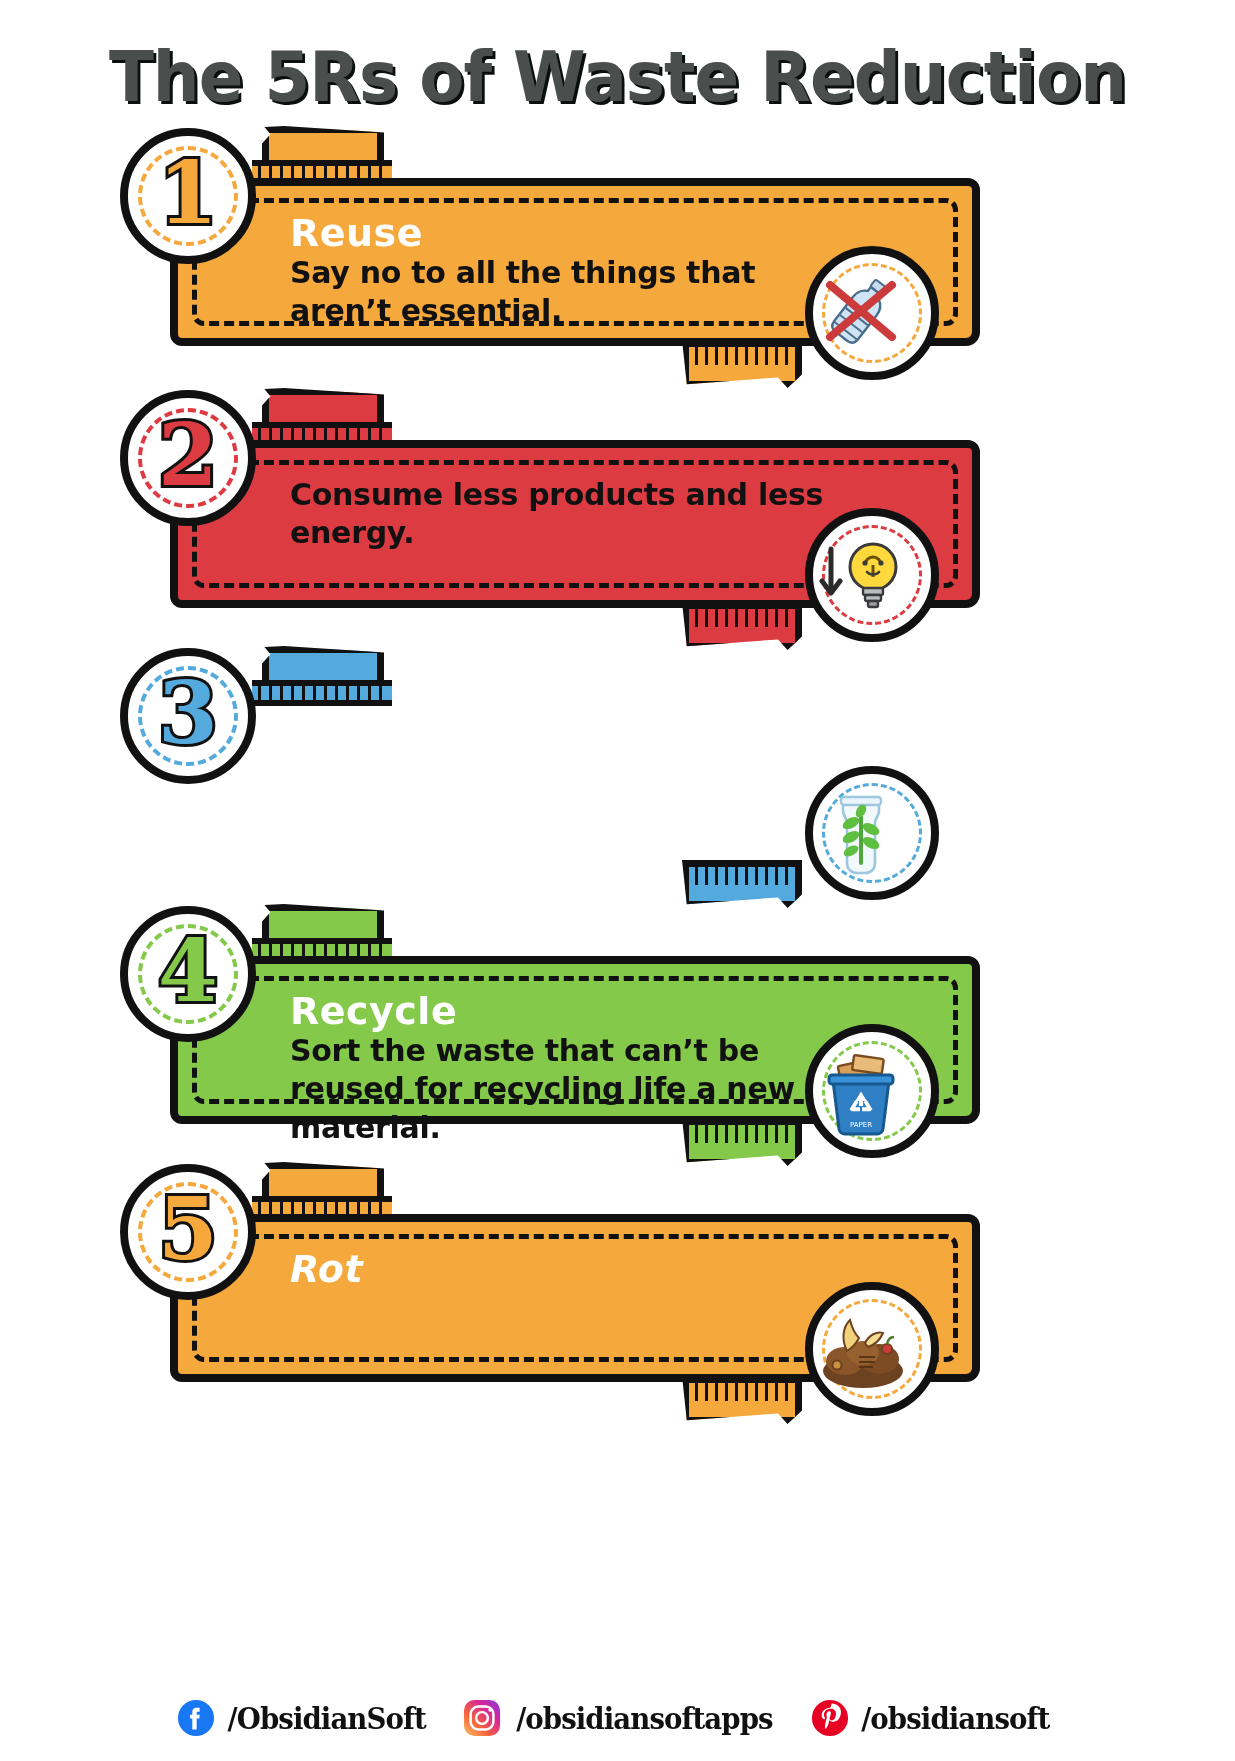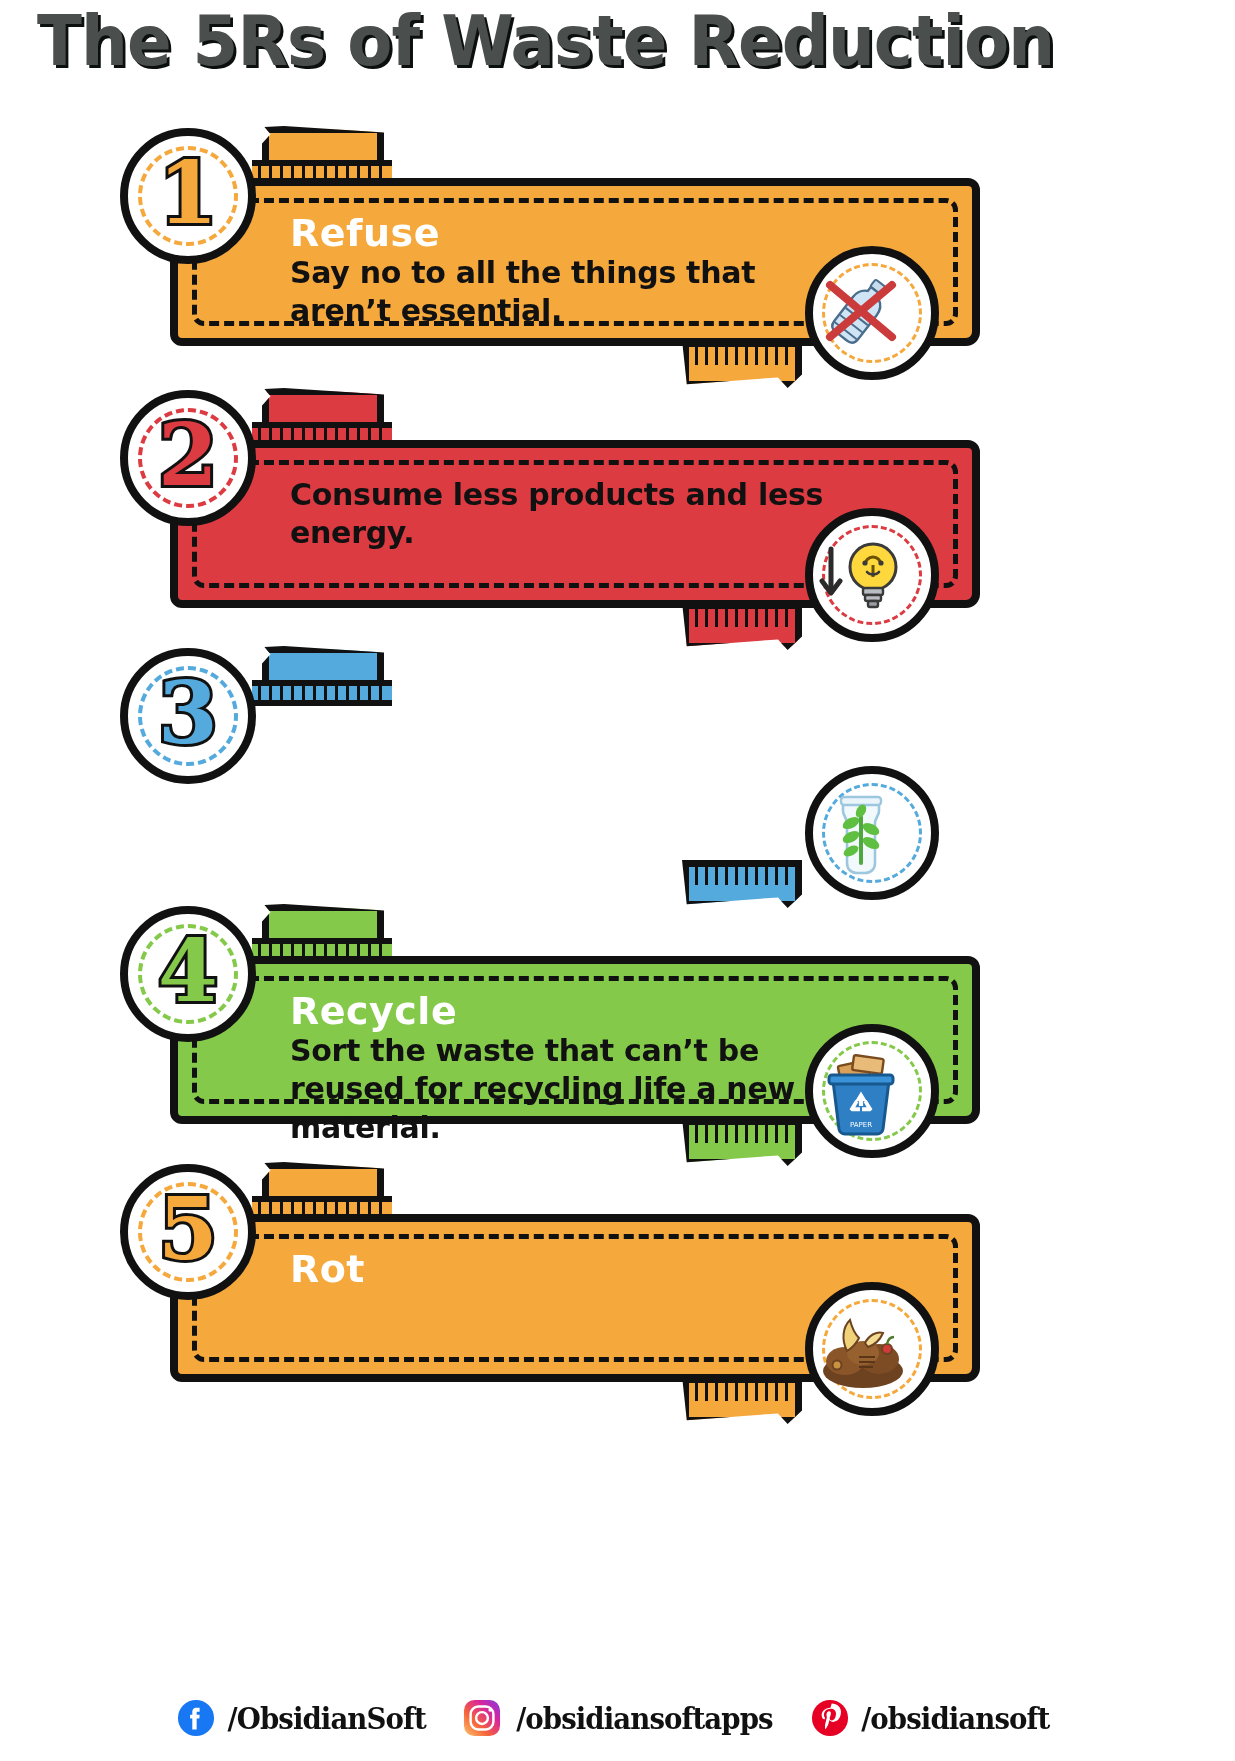--- a/index.html
+++ b/index.html
@@ -6,20 +6,22 @@
   html,body { background:#ffffff; }
   body {
     width:1235px; height:1761px;
     font-family:"DejaVu Sans", sans-serif;
     position:relative; overflow:hidden;
   }
 
   
   #title-wrap {
     width:100%;
+    text-align:center;
+    padding-top:36px;
     height:118px;
   }
   #page-title {
     font-family:"DejaVu Sans", sans-serif;
     font-size:70px;
     font-weight:bold;
     color:#4a4f4d;
     letter-spacing:-1px;
     transform:scaleX(0.94);
     text-shadow:3px 3px 0 #0b100e;
@@ -201,21 +203,21 @@
         <i style="left: 61px;"></i>
         <i style="left: 72px;"></i>
         <i style="left: 83px;"></i>
         <i style="left: 94px;"></i>
         <i style="left: 105px;"></i>
         <i style="left: 116px;"></i>
         <i style="left: 127px;"></i>
       </div>
       <div class="ribbon-body" style="background: rgb(245, 168, 60);">
         <div class="ribbon-text">
-          <div class="r-heading">Refuse</div>
+          <div class="r-heading">Reuse</div>
           <div class="r-desc">Say no to all the things that aren’t essential.</div>
         </div>
       </div>
       <div class="ribbon-tail" style="background: rgb(245, 168, 60);">
         <i style="left: 6px;"></i>
         <i style="left: 16px;"></i>
         <i style="left: 26px;"></i>
         <i style="left: 36px;"></i>
         <i style="left: 46px;"></i>
         <i style="left: 56px;"></i>
@@ -422,21 +424,21 @@
         <i style="left: 39px;"></i>
         <i style="left: 50px;"></i>
         <i style="left: 61px;"></i>
         <i style="left: 72px;"></i>
         <i style="left: 83px;"></i>
         <i style="left: 94px;"></i>
         <i style="left: 105px;"></i>
         <i style="left: 116px;"></i>
         <i style="left: 127px;"></i>
       </div>
-      <div class="ribbon-body" style="background: rgb(245, 168, 60);">
+      <div class="ribbon-body" style="background: rgb(245, 168, 60); font-style: italic;">
         <div class="ribbon-text">
           <div class="r-heading">Rot</div>
         </div>
       </div>
       <div class="ribbon-tail" style="background: rgb(245, 168, 60);">
         <i style="left: 6px;"></i>
         <i style="left: 16px;"></i>
         <i style="left: 26px;"></i>
         <i style="left: 36px;"></i>
         <i style="left: 46px;"></i>

